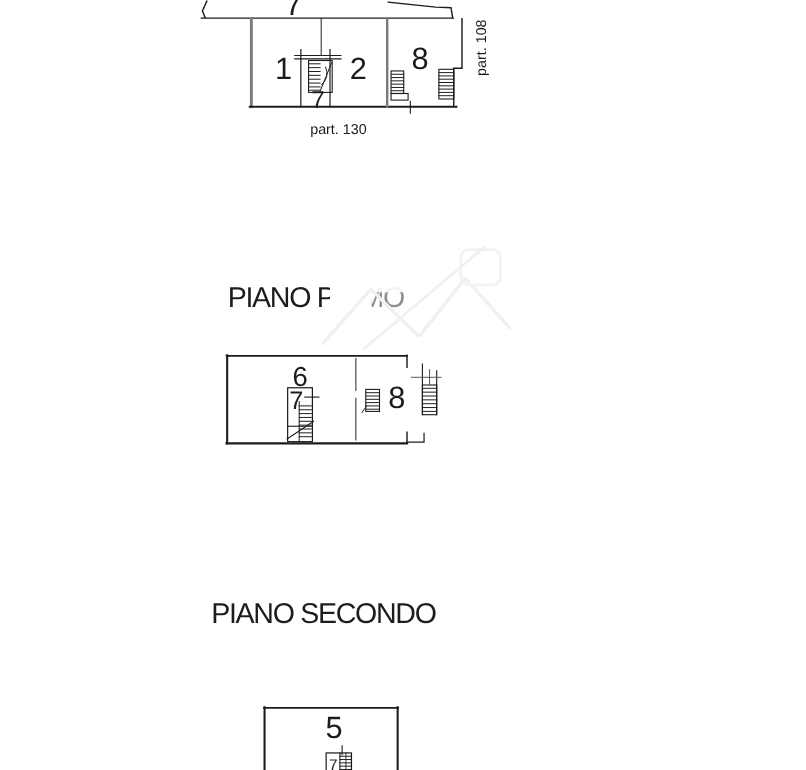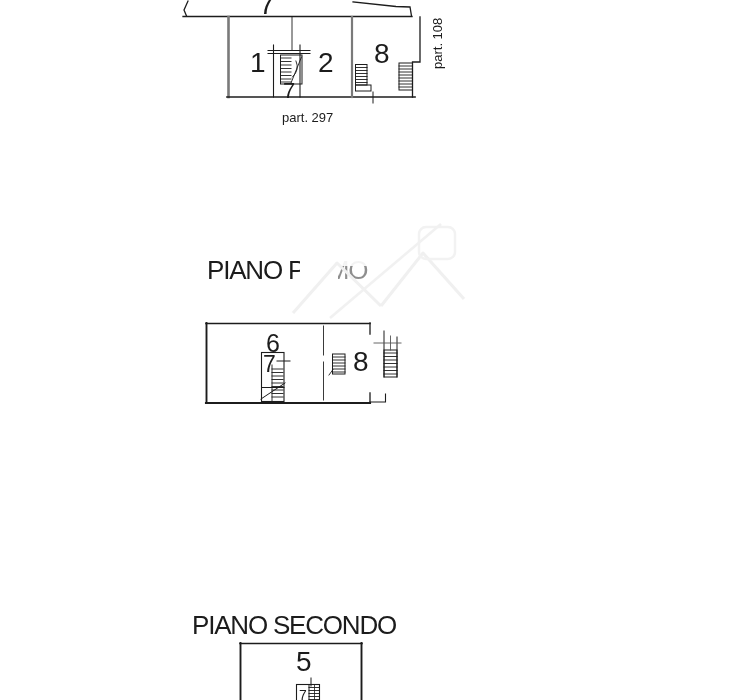--- a/index.html
+++ b/index.html
@@ -93,29 +93,29 @@
       <path d="M309,687.5 H319.5 M309,690.5 H319.5 M309,693.5 H319.5 M309,696.5 H319.5 M309,699.5 H319.5" stroke-width="0.9"></path>
       <line x1="314.5" y1="684.5" x2="314.5" y2="700" stroke-width="0.8"></line>
     </g>
   </svg>
 
   <span class="lbl room-num" style="left:259px;top:-9px;">7</span>
   <span class="lbl room-num" style="left:250px;top:49px;">1</span>
   <span class="lbl room-num" style="left:318px;top:49px;">2</span>
   <span class="lbl room-num" style="left:374px;top:40px;">8</span>
   <span class="lbl stair-num" style="left:283px;top:80px;">7</span>
-  <span class="lbl caption" style="left:282px;top:111px;">part. 297</span>
+  <span class="lbl caption" style="left:282px;top:111px;">part. 130</span>
   <span class="lbl caption rot" style="left:431px;top:69px;">part. 108</span>
 
   <span class="lbl floor-title" style="left:207px;top:257px;">PIANO PRIMO</span>
   <span class="lbl room-num-sm" style="left:266px;top:331px;">6</span>
   <span class="lbl stair-num-mid" style="left:263px;top:353px;">7</span>
   <span class="lbl room-num" style="left:353px;top:348px;">8</span>
 
-  <span class="lbl floor-title" style="left:192px;top:612px;">PIANO SECONDO</span>
+  <span class="lbl floor-title" style="left:192px;top:544px;">PIANO SECONDO</span>
   <span class="lbl room-num" style="left:296px;top:648px;">5</span>
   <span class="lbl stair-num-tiny" style="left:299px;top:688px;">7</span>
 
   <svg id="watermark" width="733" height="700" viewBox="0 0 733 700" fill="none">
     <rect x="300" y="247" width="38" height="41" fill="#ffffff"></rect>
     <rect x="338" y="247" width="30" height="19" fill="#ffffff" opacity="0.95"></rect>
     <rect x="338" y="266" width="30" height="24" fill="#ffffff" opacity="0.5"></rect>
     <path d="M293,313 L337,263 L381,306" stroke="#f0f0f0" stroke-width="3" stroke-linejoin="round"></path>
     <path d="M381,306 L423,253 L464,299" stroke="#f0f0f0" stroke-width="3" stroke-linejoin="round"></path>
     <rect x="419" y="227" width="36" height="32" rx="7" stroke="#f2f2f2" stroke-width="2.5"></rect>

